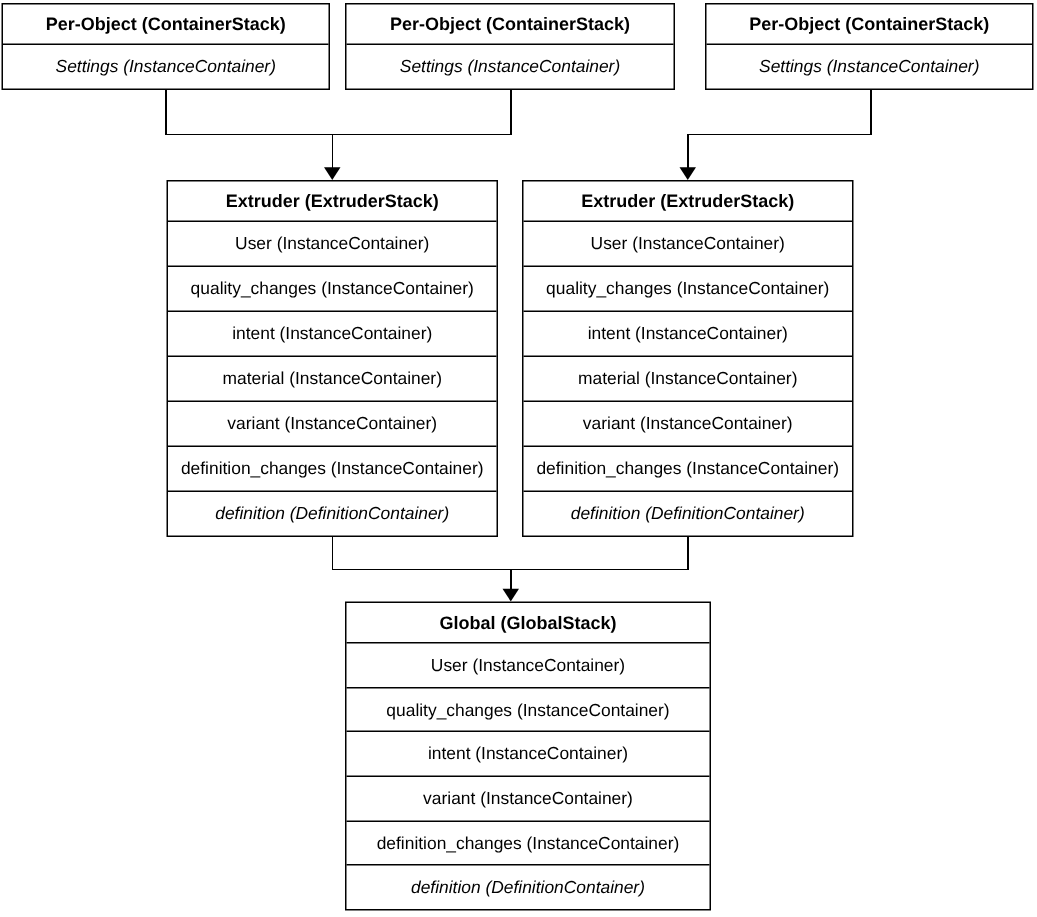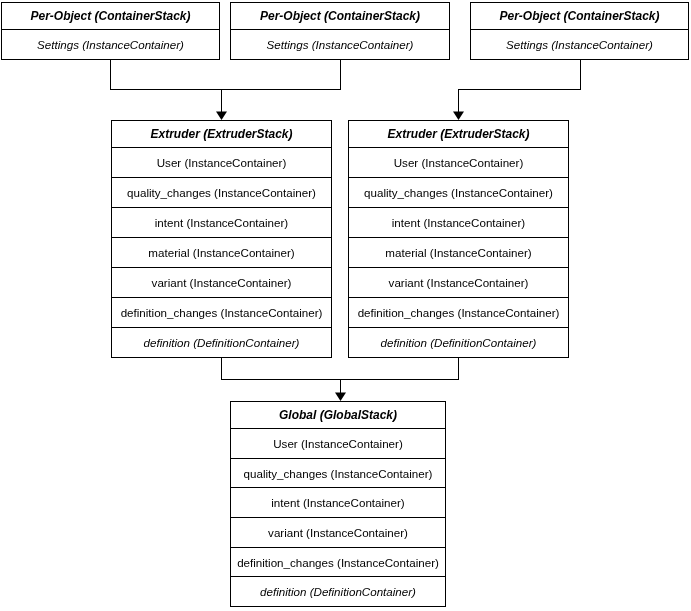--- a/index.html
+++ b/index.html
@@ -32,41 +32,40 @@
   }
   .stack-header {
     flex: 0 0 26px;
     border-bottom: 1px solid var(--line);
     display: flex;
     align-items: center;
     justify-content: center;
     font-size: 12px;
     font-weight: bold;
     white-space: nowrap;
-    font-style: italic;
   }
   .stack-row {
     flex: 1 1 auto;
     border-bottom: 1px solid var(--line);
     display: flex;
     align-items: center;
     justify-content: center;
     font-size: 11.6px;
     white-space: nowrap;
     overflow: hidden;
   }
   .stack-row:last-child { border-bottom: none; font-style: italic; }
 
   
   #per-object-1 { left: 1px;   top: 2px;   width: 219px; height: 58px; }
   #per-object-2 { left: 230px; top: 2px;   width: 220px; height: 58px; }
   #per-object-3 { left: 470px; top: 2px;   width: 219px; height: 58px; }
   #extruder-1   { left: 111px; top: 120px; width: 221px; height: 238px; }
   #extruder-2   { left: 348px; top: 120px; width: 221px; height: 238px; }
-  #global-1     { left: 230px; top: 401px; width: 216px; height: 206px; }
+  #global-1     { left: 230px; top: 401px; width: 244px; height: 206px; }
 </style>
 </head>
 <body>
 
 <div class="canvas">
 
   <svg class="edges" width="691" height="611" viewBox="0 0 691 611" xmlns="http://www.w3.org/2000/svg">
     <g stroke="#000000" stroke-width="1" fill="none" shape-rendering="crispEdges">
       <path d="M110.5,60 V89.5 H340.5 V60 M221.5,89.5 V112"></path>
       <path d="M580.5,60 V89.5 H458.5 V112"></path>

